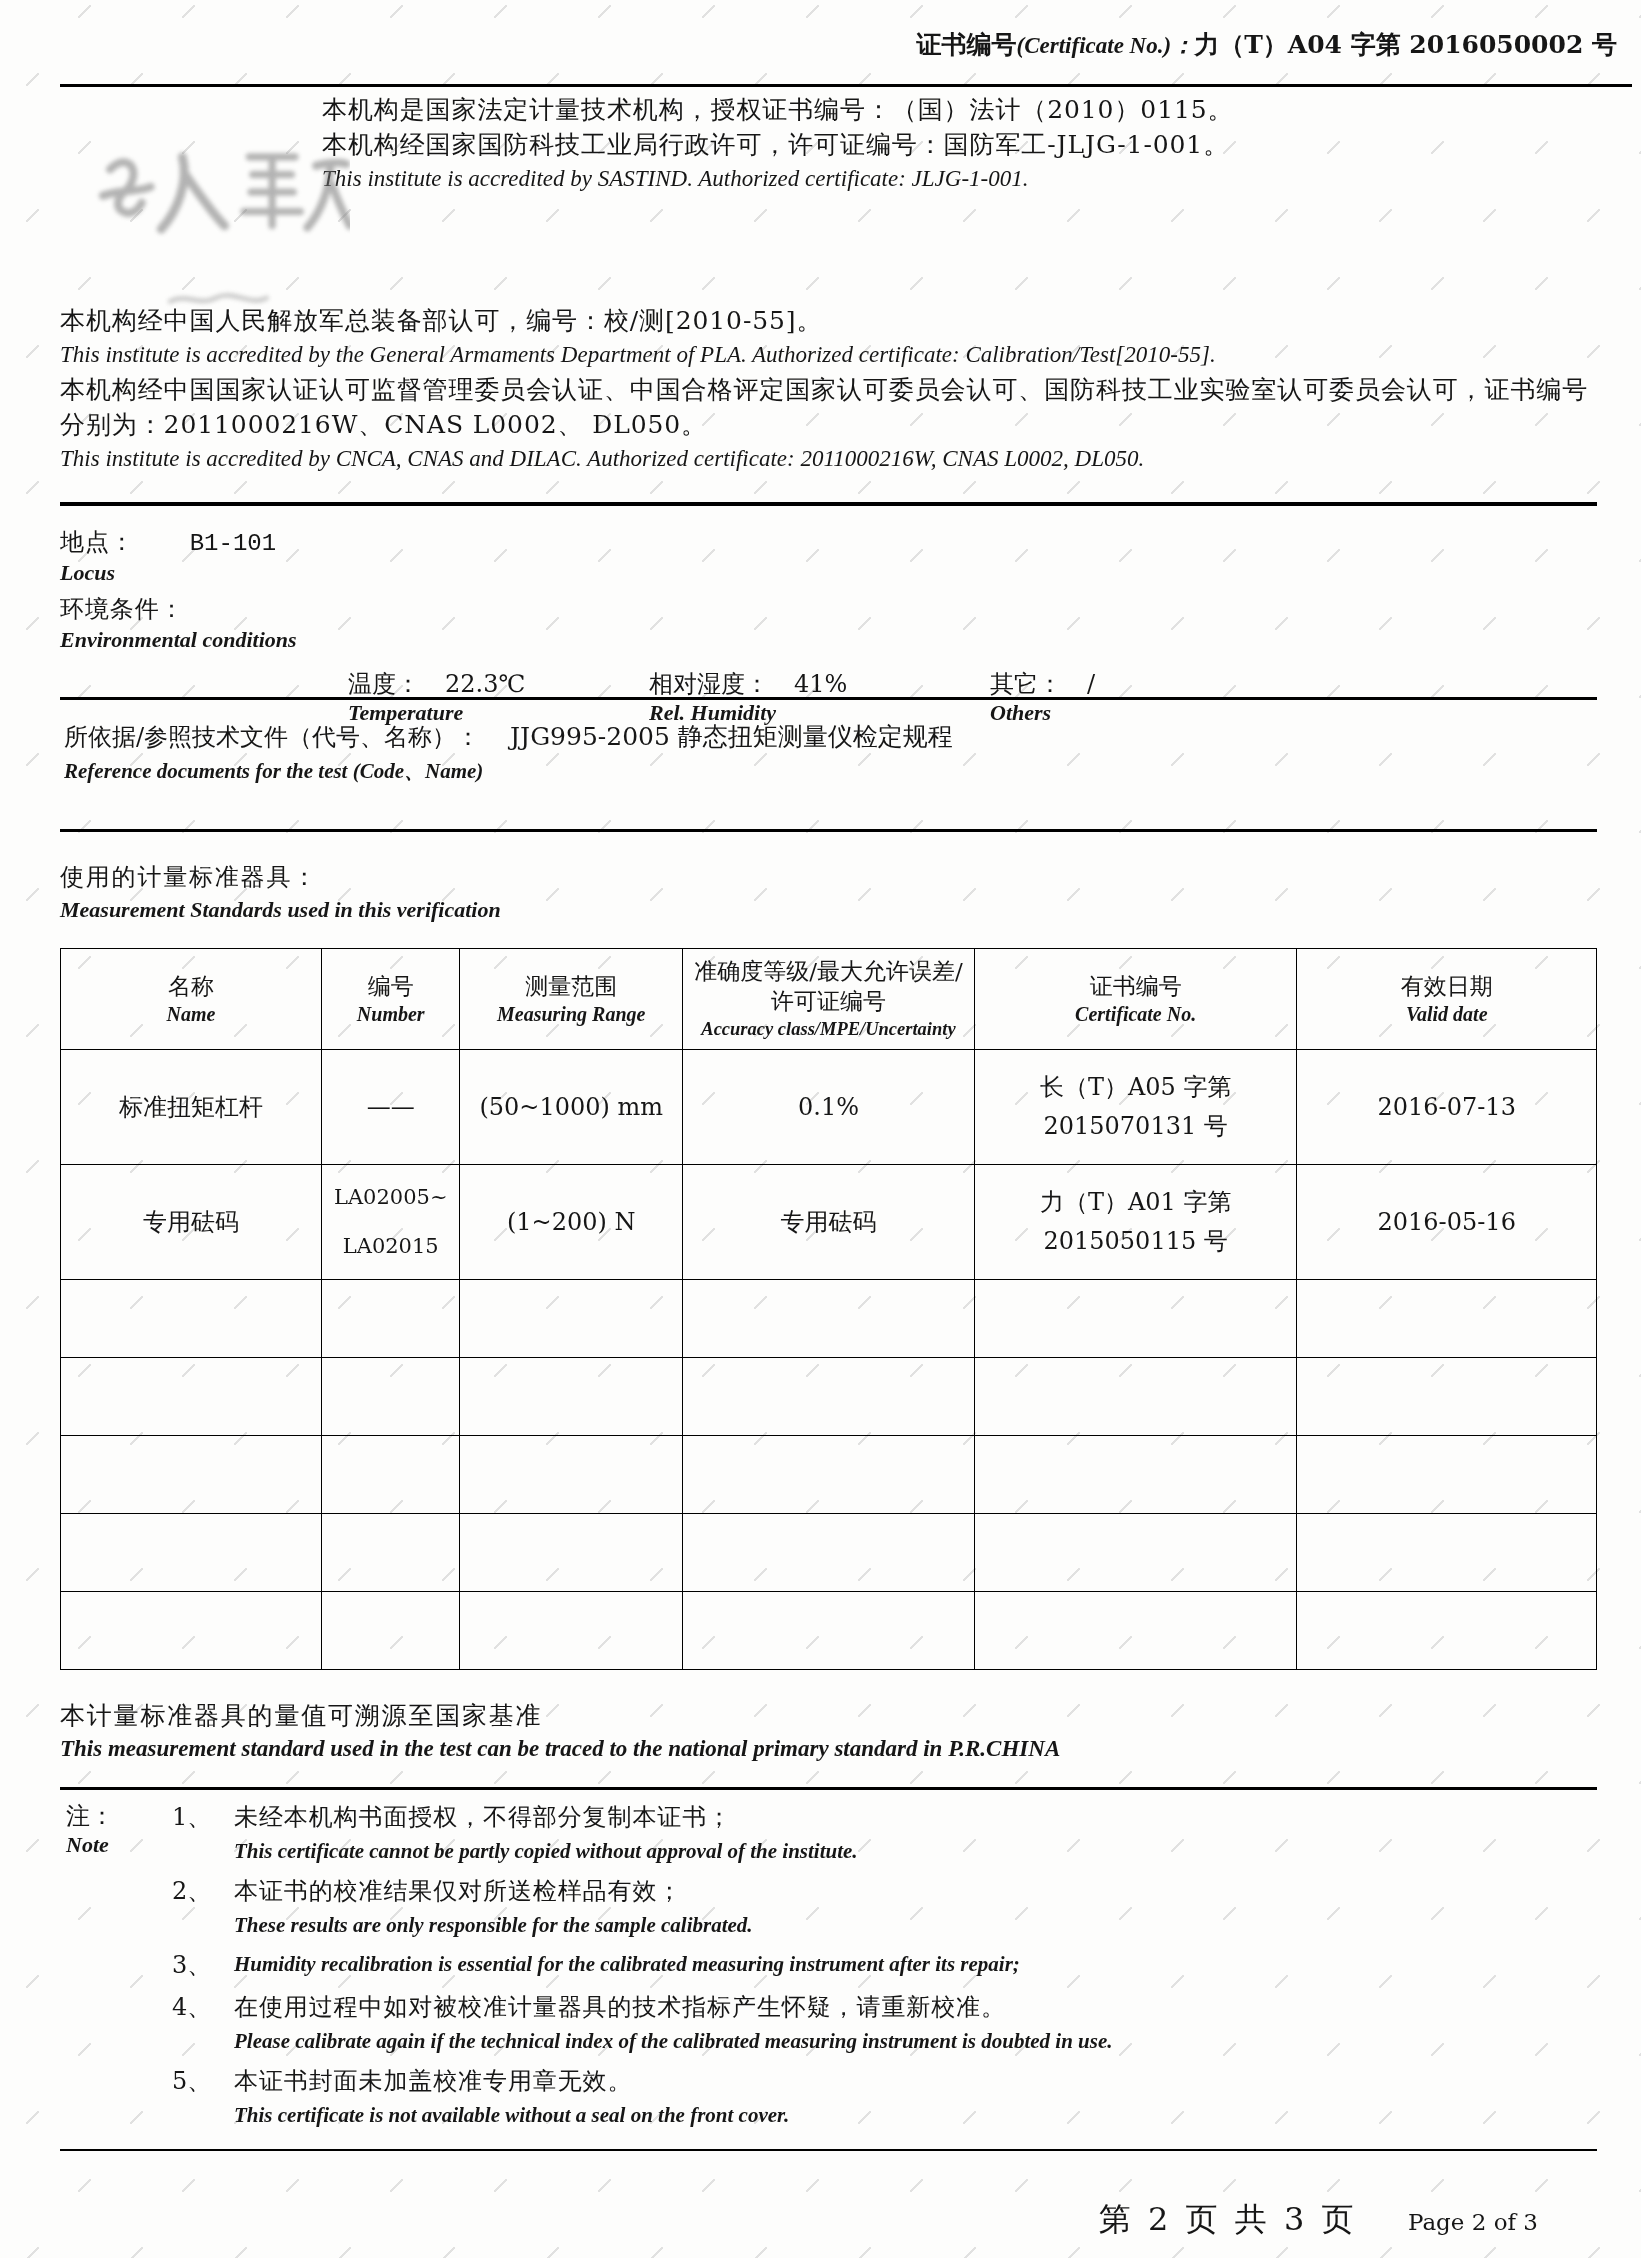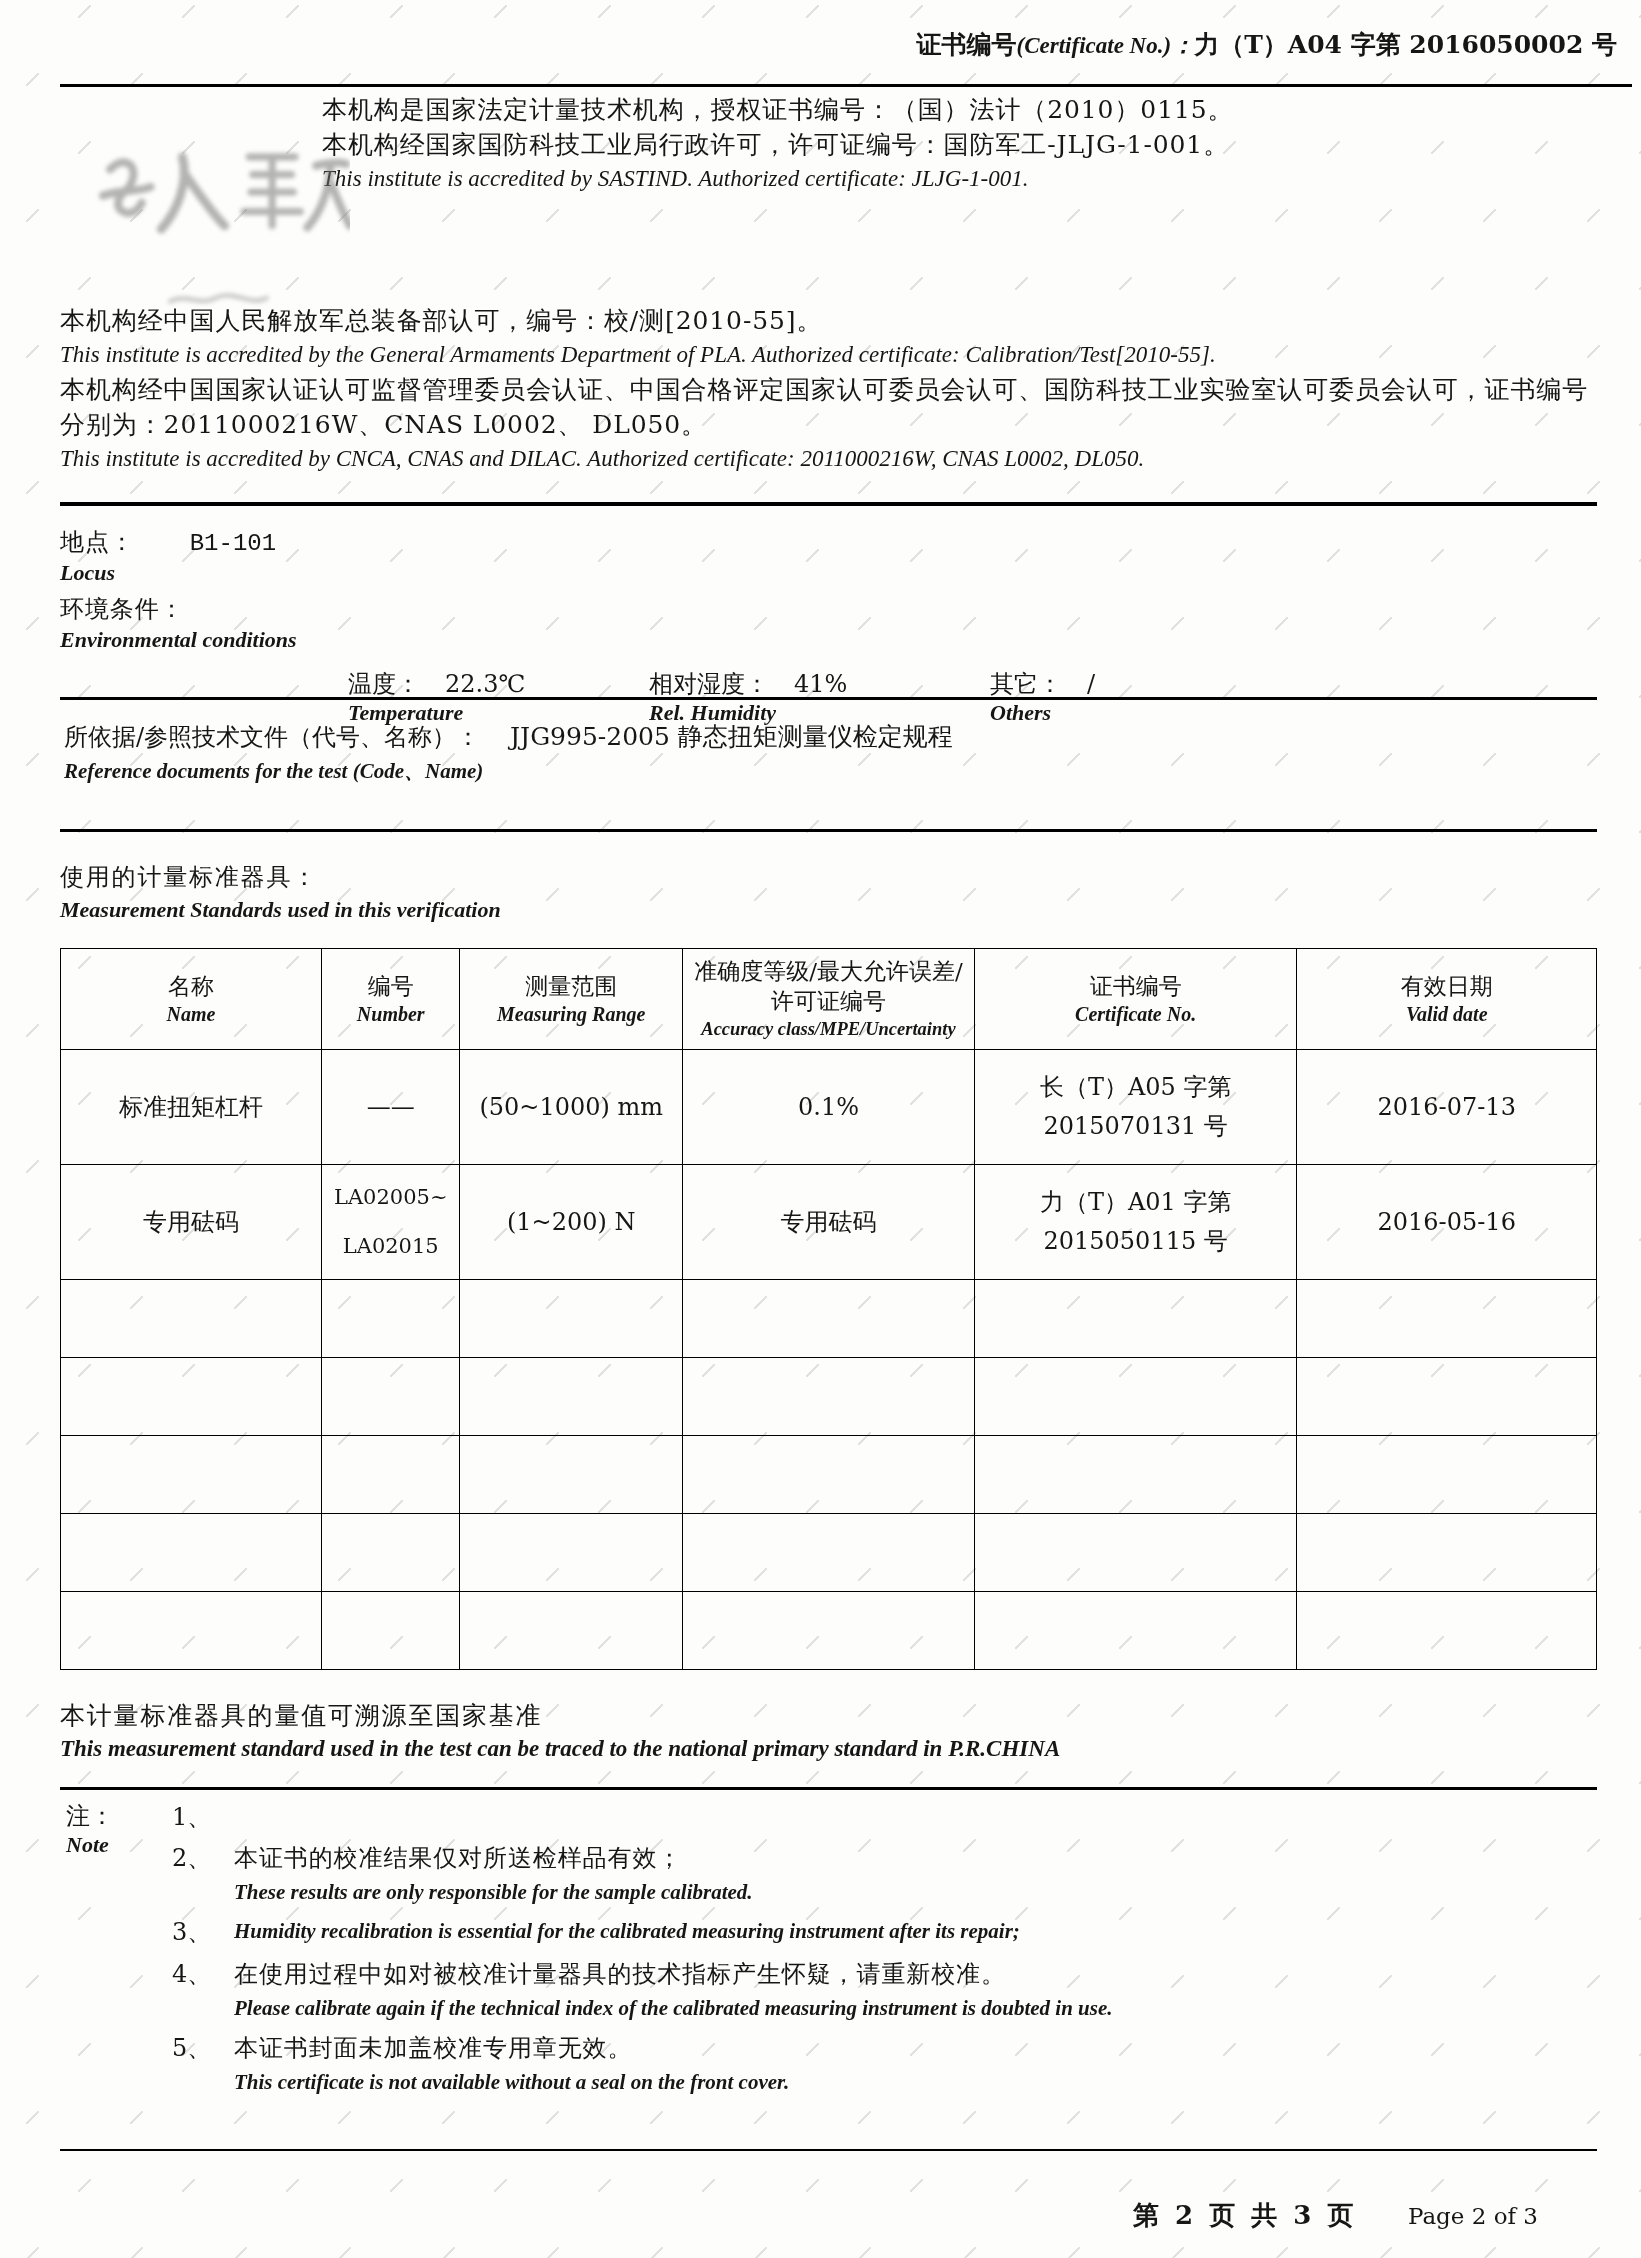--- a/index.html
+++ b/index.html
@@ -85,21 +85,21 @@
   .note-label { width:106px; }
   .note-label .lc { font-size:24px; }
   .note-label .le { font-size:22px; }
   .note-items { flex:1; }
   .note-item { display:flex; margin-bottom:6.2px; }
   .note-item .num { width:62px; font-size:24px; line-height:35px; }
   .note-item .ncn { font-size:24px; line-height:35px; letter-spacing:0.9px; }
   .note-item .nen { font-size:21px; line-height:33px; }
 
   .footer { position:absolute; top:2198px; right:104px; display:flex; gap:51px; align-items:baseline; }
-  .footer .fcn { font-size:26px; font-weight:bold; letter-spacing:3.5px; }
+  .footer .fcn { font-size:32px; font-weight:normal; letter-spacing:3.5px; }
   .footer .fen { font-size:23px; }
 </style>
 </head>
 <body>
 
 <div class="page">
   <div class="wm-layer" id="wm">
       <i style="left: 78px; top: 5.3px;"></i>
       <i style="left: 182px; top: 5.3px;"></i>
       <i style="left: 286px; top: 5.3px;"></i>
@@ -833,20 +833,24 @@
     <div class="rule" id="rule-trace"></div>
 
     <div class="notes">
       <div class="note-label">
         <div class="lc cn">注：</div>
         <div class="le en b">Note</div>
       </div>
       <div class="note-items">
         <div class="note-item">
           <div class="num cn">1、</div>
+          <div>
+              <div class="ncn cn">未经本机构书面授权，不得部分复制本证书；</div>
+              <div class="nen en b">This certificate cannot be partly copied without approval of the institute.</div>
+            </div>
         </div>
         <div class="note-item">
           <div class="num cn">2、</div>
           <div>
               <div class="ncn cn">本证书的校准结果仅对所送检样品有效；</div>
               <div class="nen en b">These results are only responsible for the sample calibrated.</div>
             </div>
         </div>
         <div class="note-item">
           <div class="num cn">3、</div>

